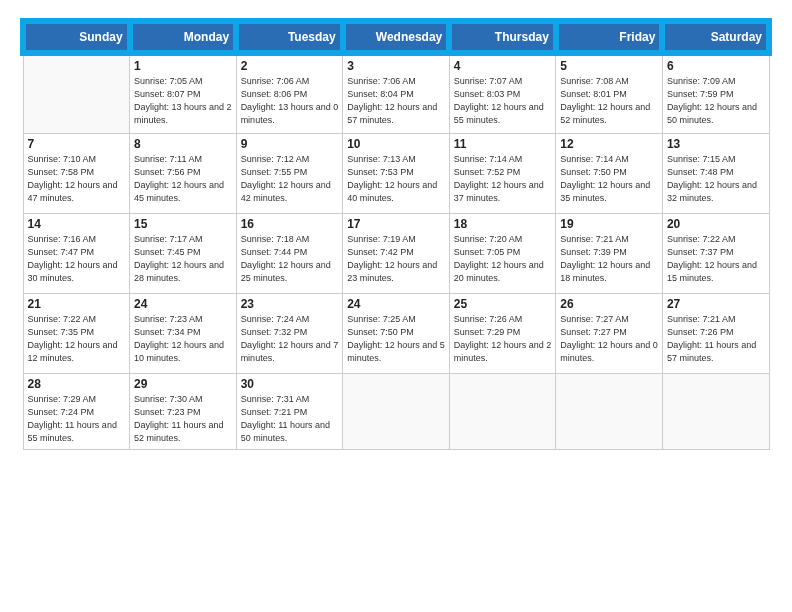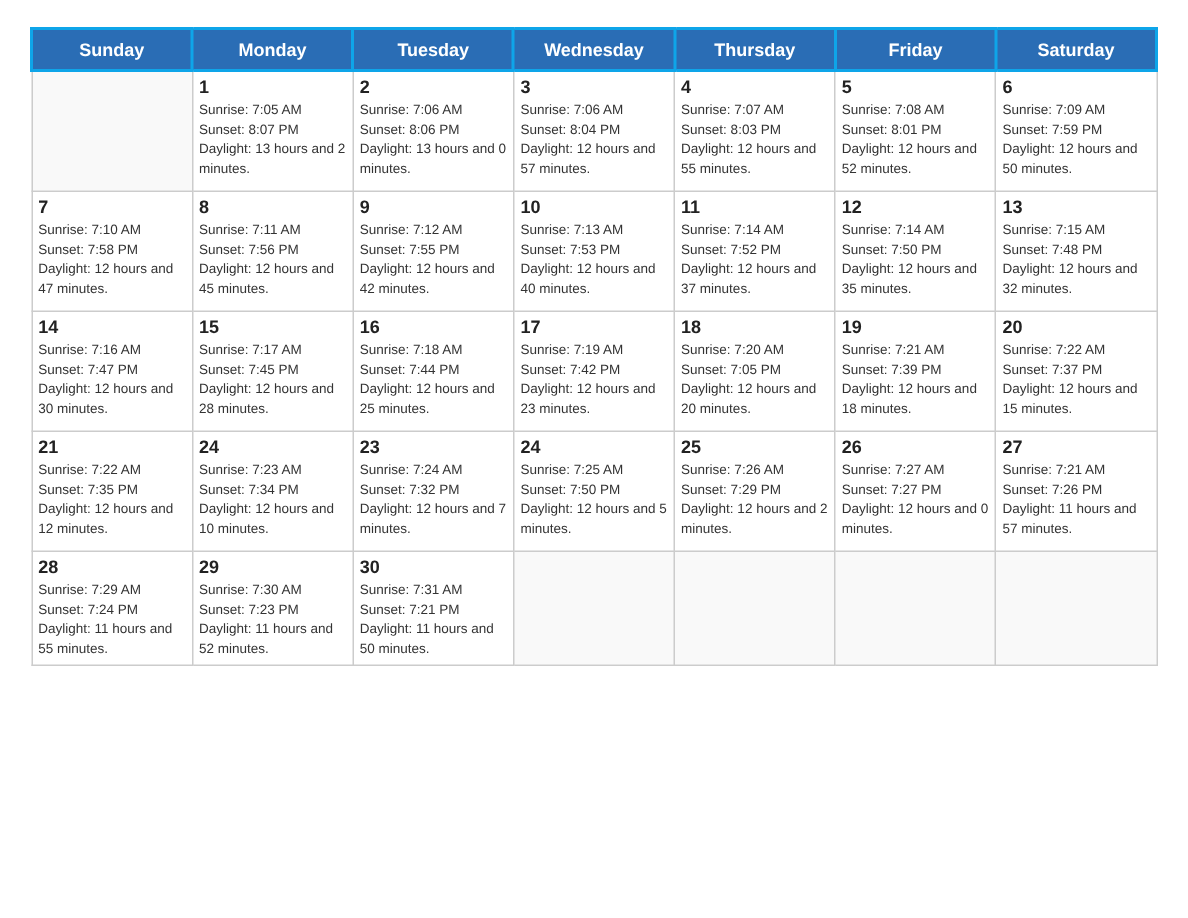--- a/index.html
+++ b/index.html
@@ -47,22 +47,22 @@
       width: 100%;
       border-collapse: collapse;
       table-layout: fixed;
     }
     th {
       background: #2a6db5;
       color: #fff;
       font-size: 12px;
       font-weight: bold;
       padding: 6px 4px;
-      text-align: center;
-      border: 2px solid #0ea5e9;
+      text-align: right;
+      border: 6px solid #0ea5e9;
     }
     td {
       border: 1px solid #ccc;
       vertical-align: top;
       padding: 3px 4px 4px 4px;
       font-size: 9.5px;
       color: #333;
       height: 80px;
     }
     .day-num {

